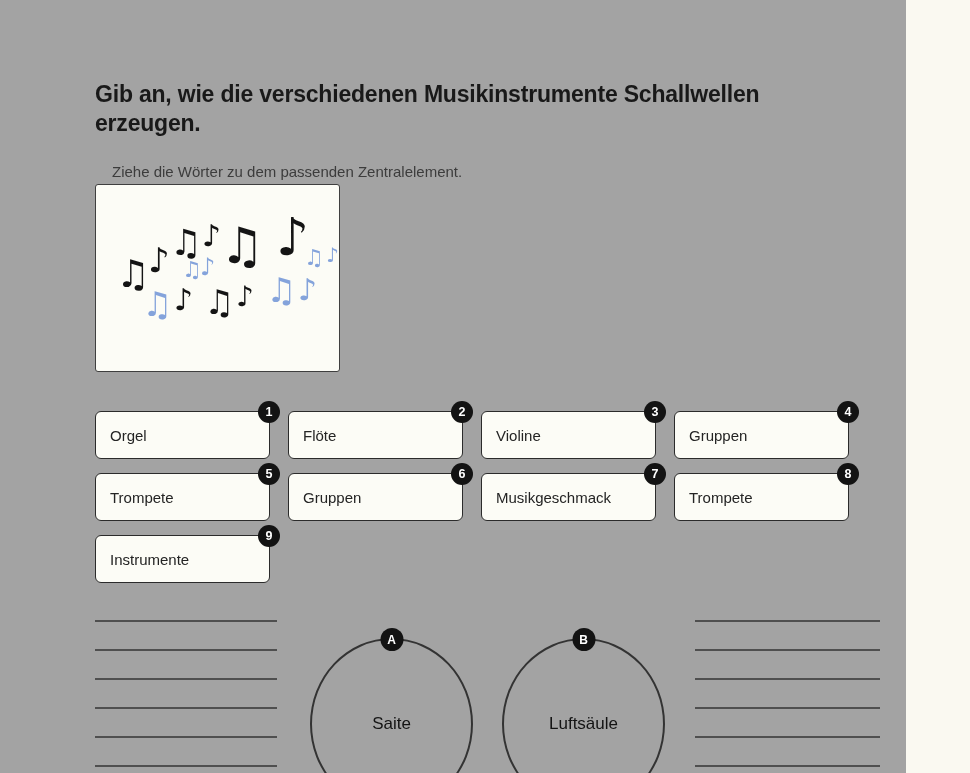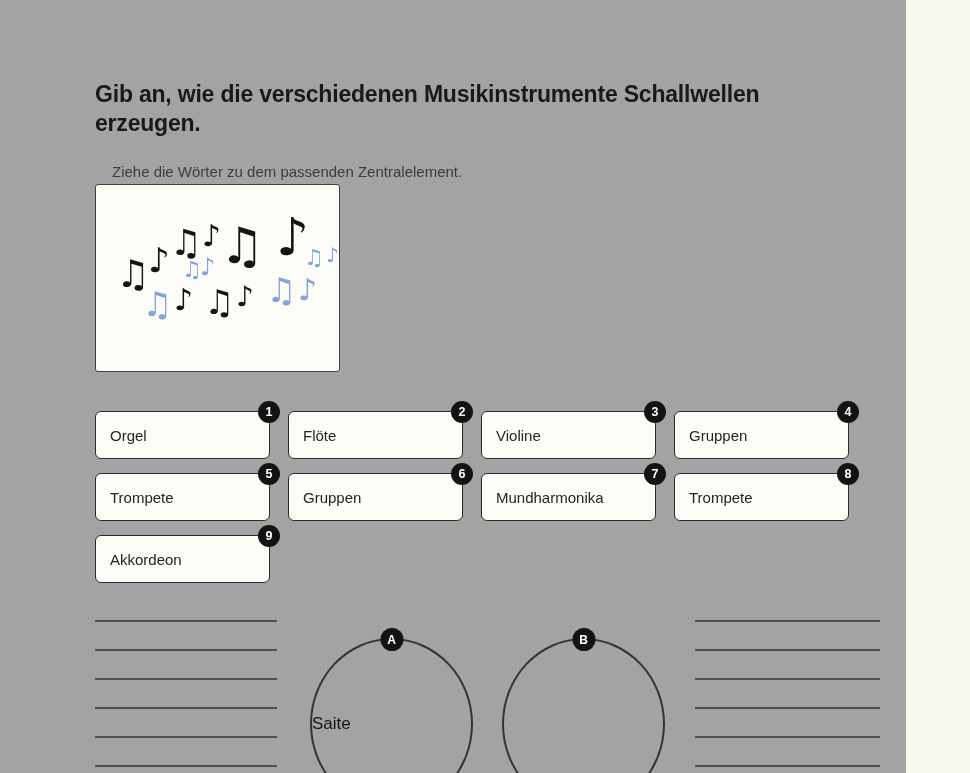--- a/index.html
+++ b/index.html
@@ -144,21 +144,21 @@
     font-weight: 700;
     display: flex;
     align-items: center;
     justify-content: center;
   }
   .circle-label {
     position: absolute;
     top: 74px;
     left: 0;
     right: 0;
-    text-align: left;
+    text-align: center;
     font-size: 17px;
     color: #141414;
   }
 </style>
 </head>
 <body>
 
 <div class="page">
 
   <h1 class="title">Gib an, wie die verschiedenen Musikinstrumente Schallwellen erzeugen.</h1>
@@ -209,48 +209,49 @@
     <div class="word-chip">
       <span class="chip-badge">5</span>
       <span class="chip-label">Trompete</span>
     </div>
     <div class="word-chip">
       <span class="chip-badge">6</span>
       <span class="chip-label">Gruppen</span>
     </div>
     <div class="word-chip">
       <span class="chip-badge">7</span>
-      <span class="chip-label">Mundharmonika</span>
+      <span class="chip-label">Musikgeschmack</span>
     </div>
     <div class="word-chip">
       <span class="chip-badge">8</span>
       <span class="chip-label">Trompete</span>
     </div>
     <div class="word-chip">
       <span class="chip-badge">9</span>
-      <span class="chip-label">Akkordeon</span>
+      <span class="chip-label">Instrumente</span>
     </div>
   </div>
 
   <div class="lines lines-left">
     <div class="line"></div>
     <div class="line"></div>
     <div class="line"></div>
     <div class="line"></div>
     <div class="line"></div>
     <div class="line"></div>
   </div>
 
   <div class="circle circle-a">
     <span class="circle-badge">A</span>
     <span class="circle-label">Saite</span>
   </div>
 
   <div class="circle circle-b">
     <span class="circle-badge">B</span>
+    <span class="circle-label">Luftsäule</span>
   </div>
 
   <div class="lines lines-right">
     <div class="line"></div>
     <div class="line"></div>
     <div class="line"></div>
     <div class="line"></div>
     <div class="line"></div>
     <div class="line"></div>
   </div>

